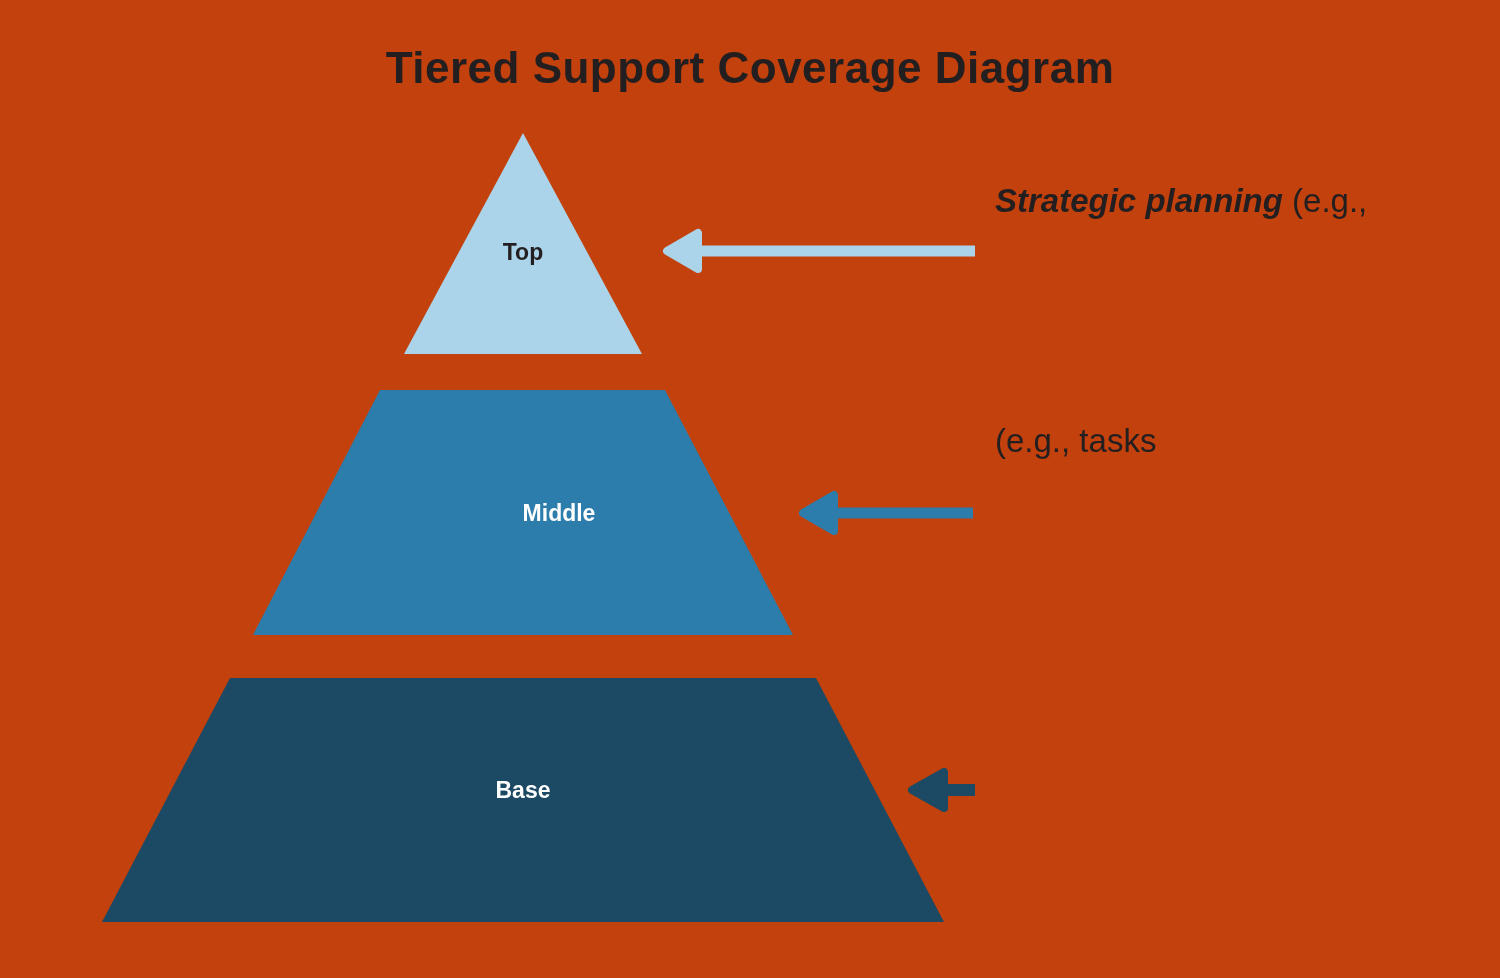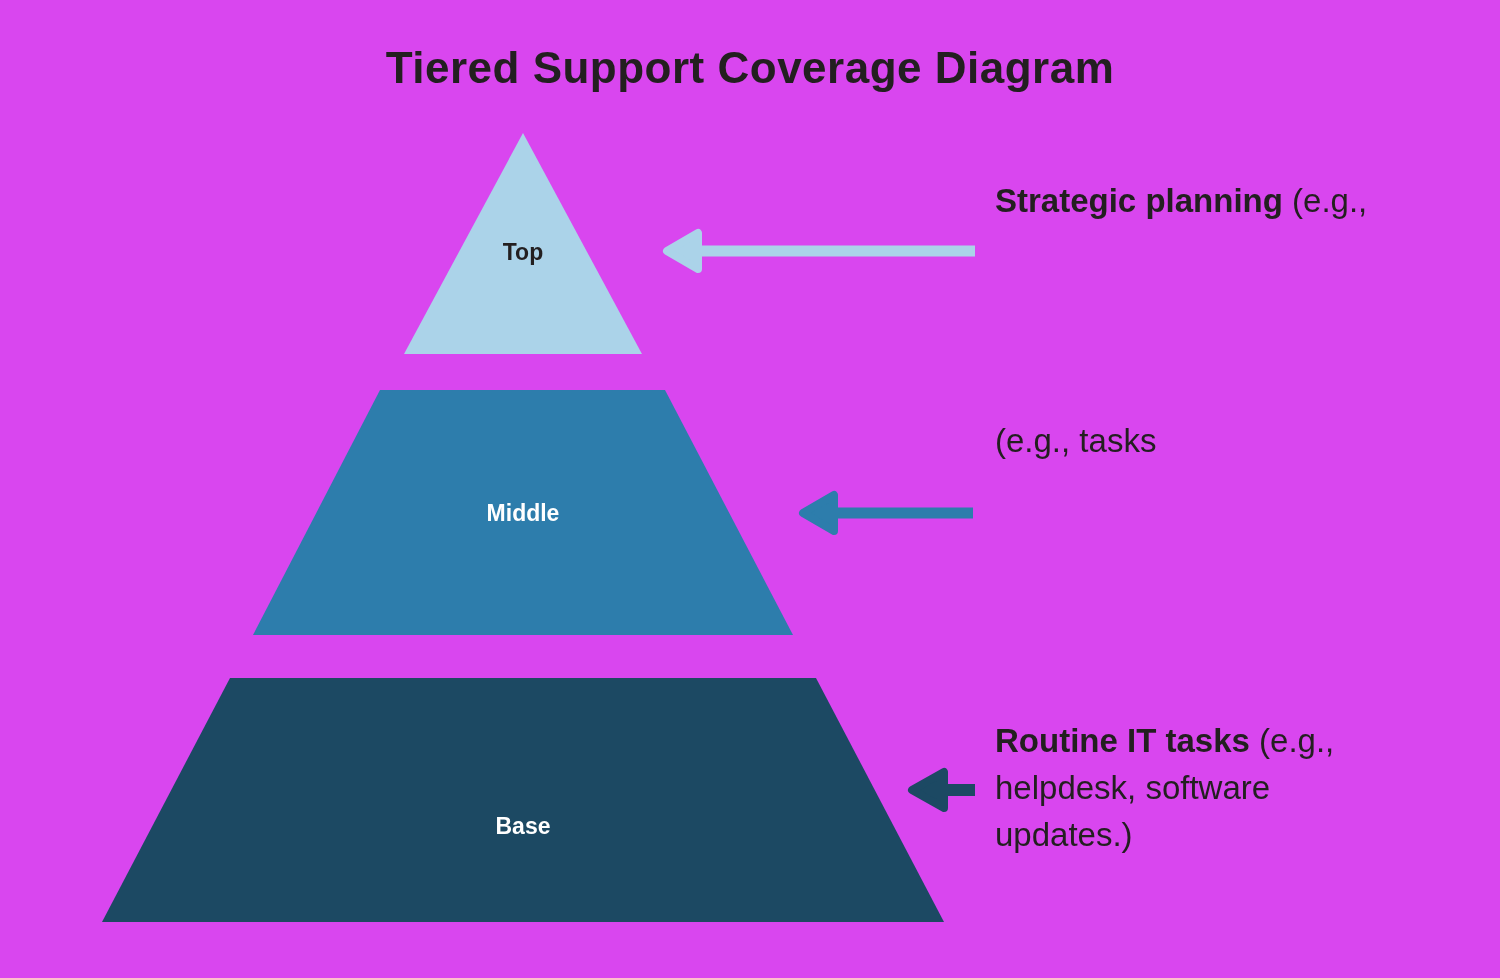--- a/index.html
+++ b/index.html
@@ -31,38 +31,38 @@
   }
   .tier-label {
     position: absolute;
     transform: translate(-50%, -50%);
     font-weight: 700;
     font-size: 23px;
     white-space: nowrap;
   }
   .tl-top  { left: 523px; top: 252px; }
   .tl-mid  { left: 523px; top: 513px; }
-  .tl-base { left: 523px; top: 790px; margin-top: 36px; }
+  .tl-base { left: 523px; top: 790px; }
   .ann {
     position: absolute;
     left: 995px;
     font-size: 33px;
     line-height: 47px;
     font-weight: 400;
   }
-  .ann .b { font-weight: 700; }
+  .ann .b { font-weight: 700; font-style: italic; }
   .a1 { top: 177px; }
   .a2 { top: 417px; }
   .a3 { top: 717px; }
   .ann-line { white-space: nowrap; }
 </style>
 </head>
 <body>
 
-<div class="page" style="color: rgb(35, 31, 32); background-color: #d946ef;">
+<div class="page" style="color: rgb(35, 31, 32); background-color: #c2410c;">
 
   <div class="title">Tiered Support Coverage Diagram</div>
 
   <svg class="diagram-svg" viewBox="0 0 1500 978" xmlns="http://www.w3.org/2000/svg">
 
     <polygon points="523,133 642,354 404,354" fill="#abd3e9"></polygon>
     <polygon points="380,390 665,390 793,635 253,635" fill="#2d7dac"></polygon>
     <polygon points="230,678 816,678 944,922 102,922" fill="#1c4963"></polygon>
 
     <g>
@@ -75,30 +75,25 @@
       <path d="M 803 513 L 834 495 L 834 531 Z" stroke-width="8" stroke-linejoin="round" fill="#2d7dac" stroke="#2d7dac"></path>
     </g>
 
     <g>
       <line x1="941" y1="790" x2="975" y2="790" stroke-width="12" stroke="#1c4963"></line>
       <path d="M 912 790 L 944 772 L 944 808 Z" stroke-width="8" stroke-linejoin="round" fill="#1c4963" stroke="#1c4963"></path>
     </g>
   </svg>
 
   <div class="tier-label tl-top" style="color: rgb(35, 31, 32);">Top</div>
-  <div class="tier-label tl-mid" style="color: rgb(255, 255, 255);">Middle</div>
+  <div class="tier-label tl-mid" style="color: rgb(255, 255, 255); margin-left: 36px;">Middle</div>
   <div class="tier-label tl-base" style="color: rgb(255, 255, 255);">Base</div>
 
   <div class="ann a1">
     <div class="ann-line"><span class="b">Strategic planning</span><span> (e.g.,</span></div>
   </div>
 
   <div class="ann a2">
     <div class="ann-line">(e.g., tasks</div>
   </div>
 
-  <div class="ann a3">
-    <div class="ann-line"><span class="b">Routine IT tasks</span><span> (e.g.,</span></div>
-    <div class="ann-line">helpdesk, software</div>
-    <div class="ann-line">updates.)</div>
-  </div>
 
 </div>
 
 </body></html>

